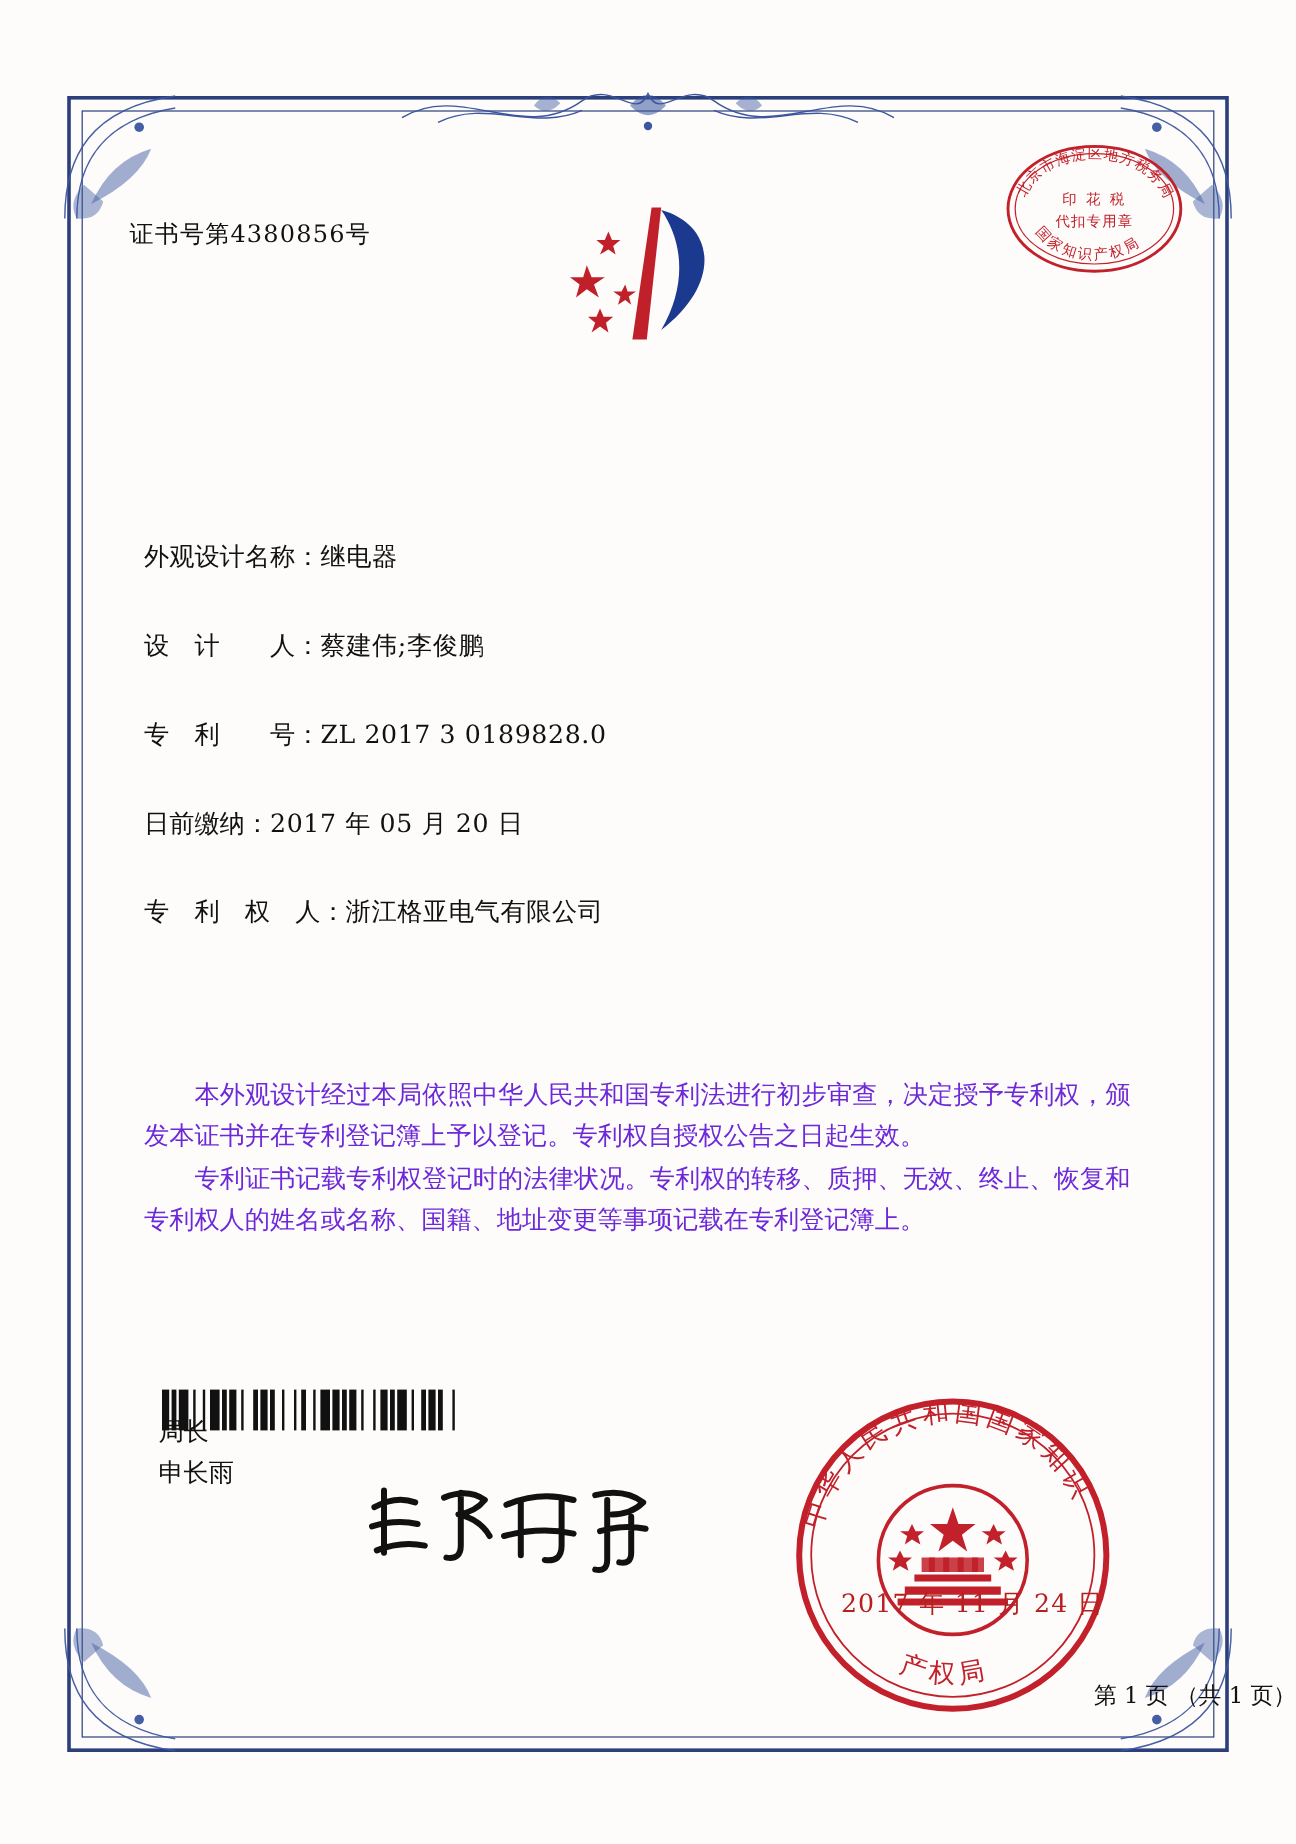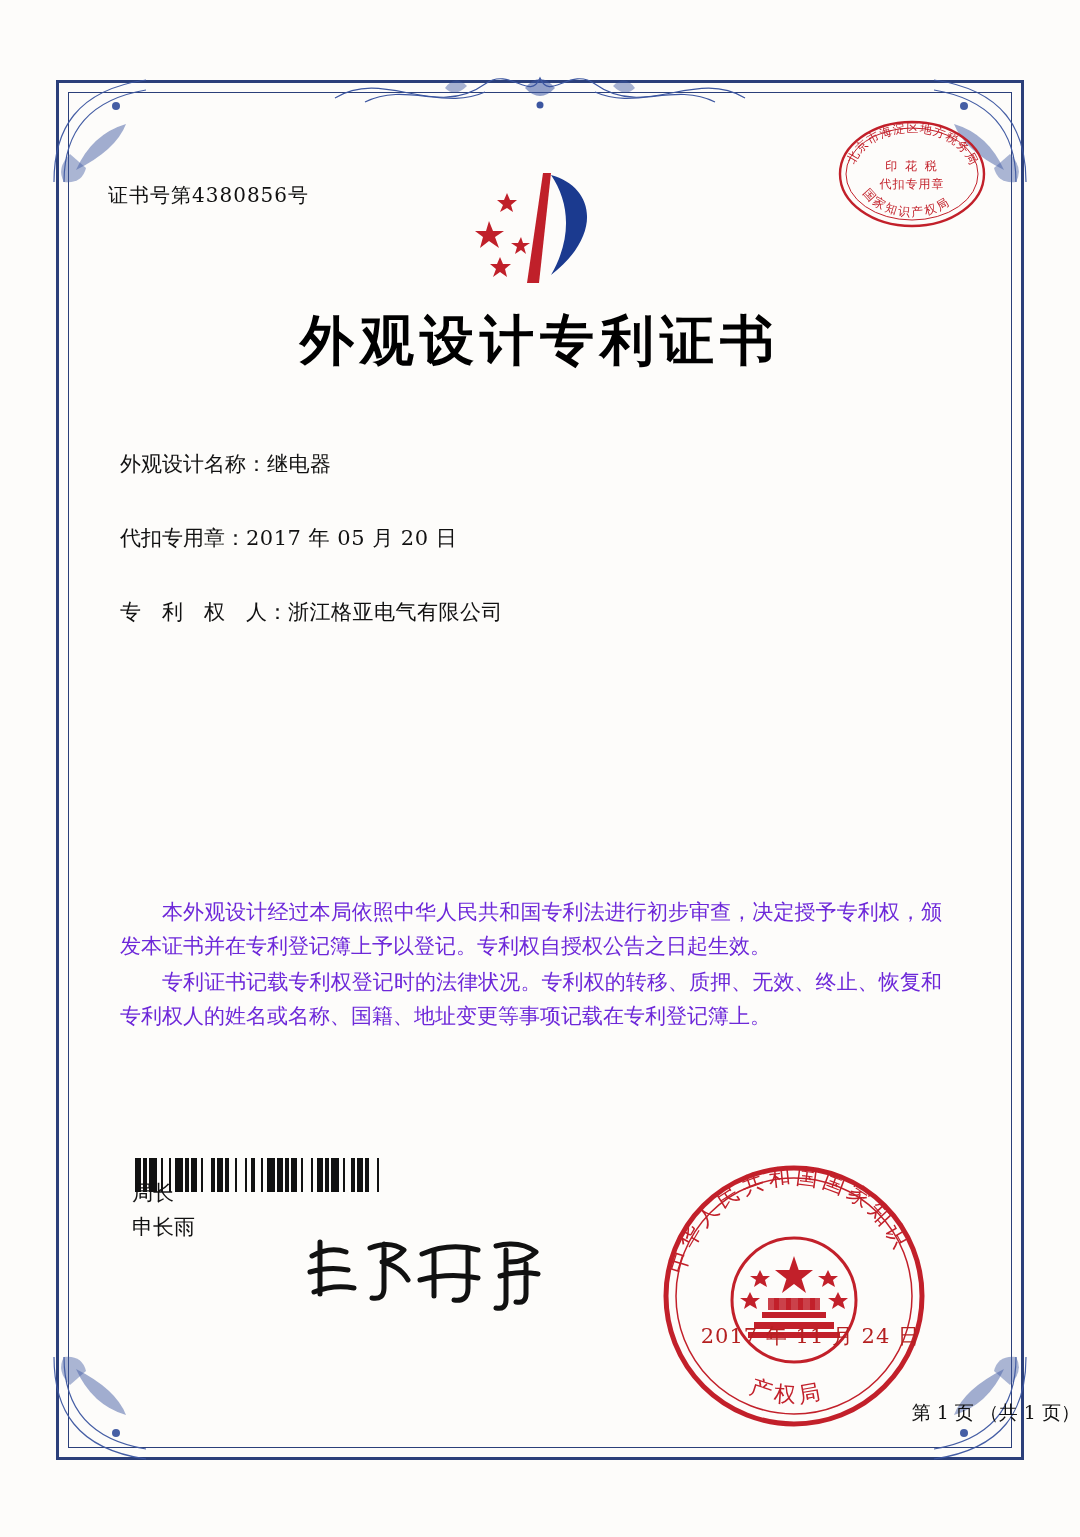--- a/index.html
+++ b/index.html
@@ -280,28 +280,33 @@
         <textPath href="#taxArcTop" startOffset="7%">北京市海淀区地方税务局</textPath>
       </text>
       <text font-size="12" fill="#c2202a" font-family="'DejaVu Serif',serif" letter-spacing="2">
         <textPath href="#taxArcBottom" startOffset="12%">国家知识产权局</textPath>
       </text>
       <text x="76" y="52" text-anchor="middle" font-size="12" fill="#c2202a" font-family="'DejaVu Serif',serif" letter-spacing="2">印 花 税</text>
       <text x="76" y="70" text-anchor="middle" font-size="12" fill="#c2202a" font-family="'DejaVu Serif',serif" letter-spacing="1">代扣专用章</text>
     </svg>
   </div>
 
-  <div class="title">外观设计专利证书</div>
 
   <div class="fields">
     <div class="field">
       <span class="label">外观设计名称：</span><span class="value">继电器</span>
     </div>
     <div class="field">
-      <span class="label">代扣专用章：</span><span class="value">2017 年 05 月 20 日</span>
+      <span class="label">设　计　　人：</span><span class="value">蔡建伟;李俊鹏</span>
+    </div>
+    <div class="field">
+      <span class="label">专　利　　号：</span><span class="value">ZL 2017 3 0189828.0</span>
+    </div>
+    <div class="field">
+      <span class="label">日前缴纳：</span><span class="value">2017 年 05 月 20 日</span>
     </div>
     <div class="field">
       <span class="label">专　利　权　人：</span><span class="value">浙江格亚电气有限公司</span>
     </div>
   </div>
 
   <div class="body-text">
     <p>本外观设计经过本局依照中华人民共和国专利法进行初步审查，决定授予专利权，颁发本证书并在专利登记簿上予以登记。专利权自授权公告之日起生效。</p>
     <p>专利证书记载专利权登记时的法律状况。专利权的转移、质押、无效、终止、恢复和专利权人的姓名或名称、国籍、地址变更等事项记载在专利登记簿上。</p>
   </div>

